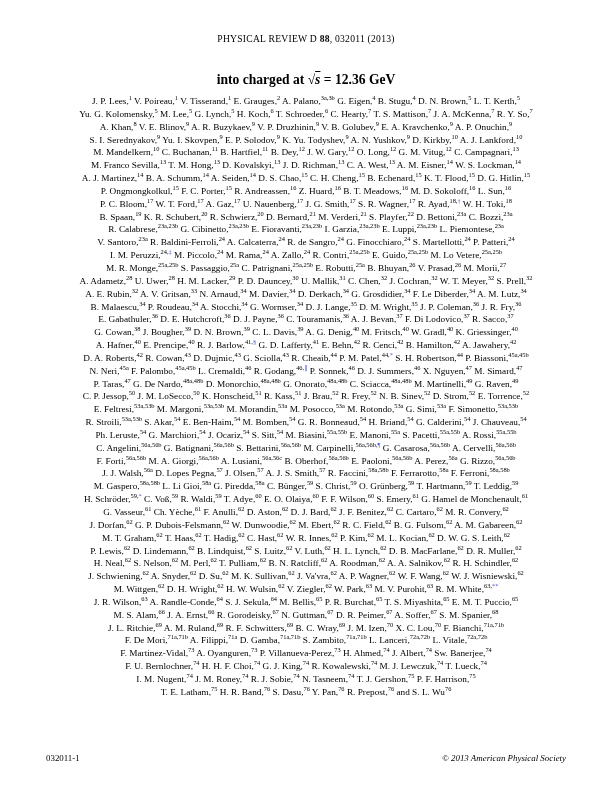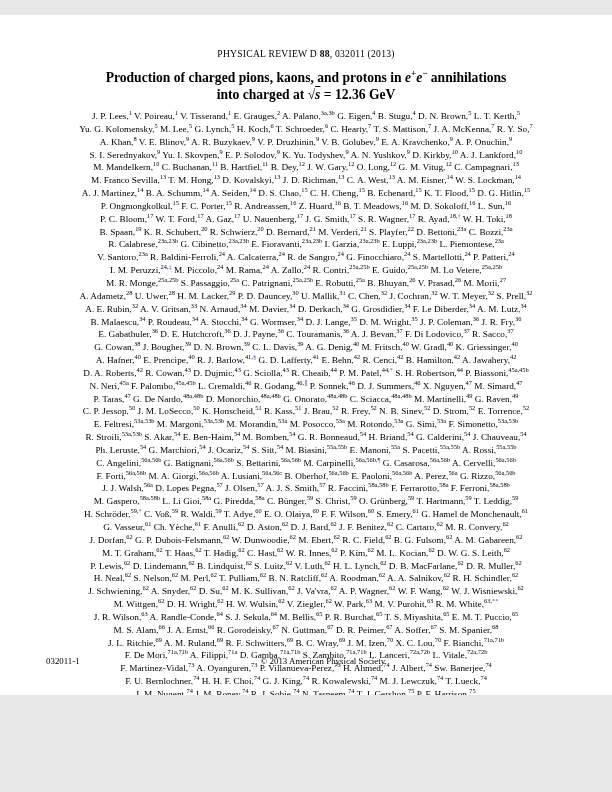--- a/index.html
+++ b/index.html
@@ -1,18 +1,18 @@
 <!DOCTYPE html>
 <html style="--link-color: #3b4fd0;"><head>
 <meta charset="utf-8">
 <style>
   html,body{margin:0;padding:0;background:#e8e8e8;}
   .page{
-    width:612px;height:680px;background:#ffffff;position:relative;
-    margin:15px auto;font-family:"Liberation Serif",serif;color:#000;
+    width:612px;height:792px;background:#ffffff;position:relative;
+    margin:0 auto;font-family:"Liberation Serif",serif;color:#000;
     overflow:hidden;
   }
   .journal-header{
     position:absolute;top:33px;left:0;right:0;
     text-align:center;font-size:9.6px;letter-spacing:.25px;
   }
   .journal-header b{font-weight:bold;}
   .paper-title{
     position:absolute;top:55px;left:40px;right:40px;
     text-align:center;font-weight:bold;font-size:13.6px;line-height:16.6px;
@@ -26,33 +26,32 @@
   }
   .author-line{white-space:nowrap;}
   .author-line sup{font-size:6.4px;line-height:0;vertical-align:super;}
   .fn-link{color:var(--link-color,#3b4fd0);}
   .page-footer{
     position:absolute;bottom:29px;left:46px;right:46px;
     font-size:8.9px;display:flex;align-items:baseline;
   }
   .page-footer .f-left{flex:1;text-align:left;}
   .page-footer .f-center{flex:0 0 auto;text-align:left;}
-  .page-footer .f-right{flex:1;text-align:center;}
+  .page-footer .f-right{flex:1;text-align:right;font-style:italic;}
 </style>
 </head>
 <body>
 
 <div class="page">
 
   <div class="journal-header">
     <span>PHYSICAL REVIEW D </span><b>88</b><span>, 032011 (2013)</span>
   </div>
 
   <h1 class="paper-title">
-    <span><span>Production of charged pions, kaons, and protons in </span><i><span>e</span></i><sup><span>+</span></sup><i><span>e</span></i><sup><span>−</span></sup><span> annihilations</span></span>
     <br>
     <span><span>into charged at </span><span>√</span><span class="sqrt-arg">s</span><span> = 12.36 GeV</span></span>
   </h1>
 
   <div class="author-block" id="author-block">
       <div class="author-line">J. P. Lees,<sup><span>1</span></sup> V. Poireau,<sup><span>1</span></sup> V. Tisserand,<sup><span>1</span></sup> E. Grauges,<sup><span>2</span></sup> A. Palano,<sup><span>3a,3b</span></sup> G. Eigen,<sup><span>4</span></sup> B. Stugu,<sup><span>4</span></sup> D. N. Brown,<sup><span>5</span></sup> L. T. Kerth,<sup><span>5</span></sup></div>
       <div class="author-line">Yu. G. Kolomensky,<sup><span>5</span></sup> M. Lee,<sup><span>5</span></sup> G. Lynch,<sup><span>5</span></sup> H. Koch,<sup><span>6</span></sup> T. Schroeder,<sup><span>6</span></sup> C. Hearty,<sup><span>7</span></sup> T. S. Mattison,<sup><span>7</span></sup> J. A. McKenna,<sup><span>7</span></sup> R. Y. So,<sup><span>7</span></sup></div>
       <div class="author-line">A. Khan,<sup><span>8</span></sup> V. E. Blinov,<sup><span>9</span></sup> A. R. Buzykaev,<sup><span>9</span></sup> V. P. Druzhinin,<sup><span>9</span></sup> V. B. Golubev,<sup><span>9</span></sup> E. A. Kravchenko,<sup><span>9</span></sup> A. P. Onuchin,<sup><span>9</span></sup></div>
       <div class="author-line">S. I. Serednyakov,<sup><span>9</span></sup> Yu. I. Skovpen,<sup><span>9</span></sup> E. P. Solodov,<sup><span>9</span></sup> K. Yu. Todyshev,<sup><span>9</span></sup> A. N. Yushkov,<sup><span>9</span></sup> D. Kirkby,<sup><span>10</span></sup> A. J. Lankford,<sup><span>10</span></sup></div>
       <div class="author-line">M. Mandelkern,<sup><span>10</span></sup> C. Buchanan,<sup><span>11</span></sup> B. Hartfiel,<sup><span>11</span></sup> B. Dey,<sup><span>12</span></sup> J. W. Gary,<sup><span>12</span></sup> O. Long,<sup><span>12</span></sup> G. M. Vitug,<sup><span>12</span></sup> C. Campagnari,<sup><span>13</span></sup></div>

